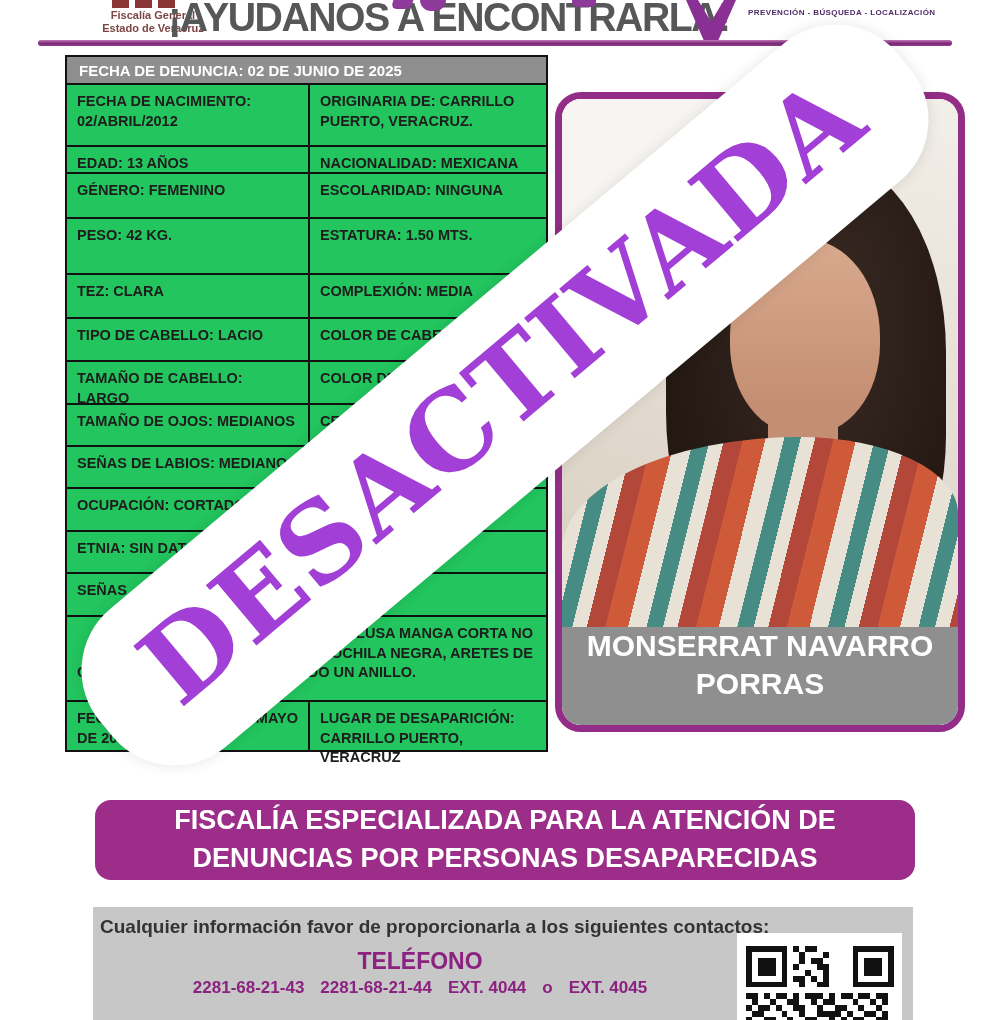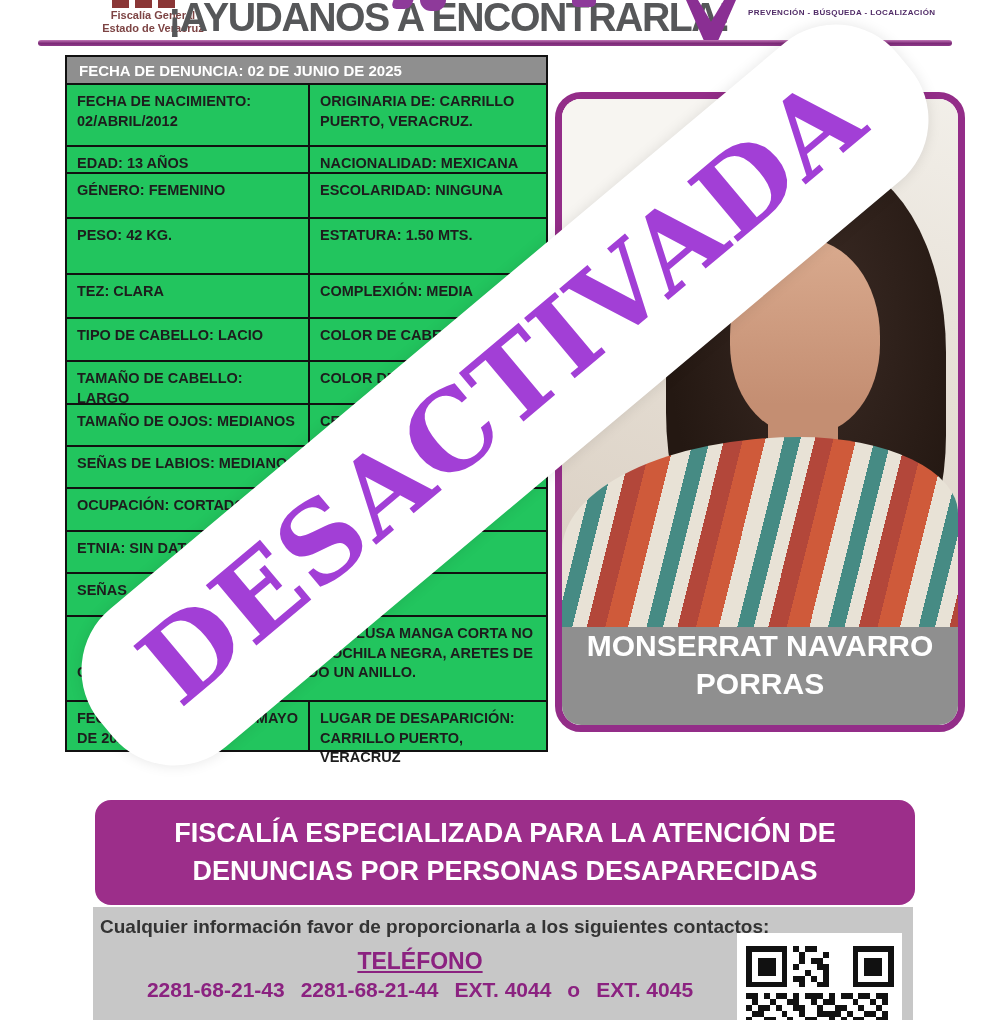--- a/index.html
+++ b/index.html
@@ -67,31 +67,31 @@
 
   
   .band{position:absolute;left:-15px;top:305px;width:1040px;height:180px;background:#ffffff;
         border-radius:80px;transform:rotate(-40deg);z-index:60;display:flex;
         align-items:center;justify-content:center;
         box-shadow:0 0 14px rgba(0,0,0,.10);}
   .band span{font-family:"DejaVu Serif", serif;font-weight:bold;font-size:108px;
              color:#a23fd6;letter-spacing:1px;transform:translateY(-6px);white-space:nowrap;}
 
   
-  .banner{position:absolute;left:95px;top:800px;width:820px;height:105px;background:#9c2e8a;
+  .banner{position:absolute;left:95px;top:800px;width:820px;height:80px;background:#9c2e8a;
           border-radius:16px;display:flex;flex-direction:column;align-items:center;
           justify-content:center;color:#fff;font-weight:bold;font-size:27px;line-height:1.4;
           text-align:center;}
   .graybox{position:absolute;left:93px;top:907px;width:820px;height:113px;background:#c7c7c7;}
   .instruction{position:absolute;left:100px;top:916px;width:730px;text-align:left;
                color:#333;font-weight:bold;font-size:19px;}
   .tel-label{position:absolute;left:95px;top:948px;width:650px;text-align:center;
-             color:#8b2280;font-weight:bold;font-size:23px;text-decoration:underline;}
+             color:#8b2280;font-weight:bold;font-size:23px;}
   .phones{position:absolute;left:95px;top:978px;width:650px;display:flex;justify-content:center;
-          gap:16px;color:#8b2280;font-weight:bold;font-size:21px;white-space:nowrap;}
+          gap:16px;color:#8b2280;font-weight:bold;font-size:17px;white-space:nowrap;}
   .qrbox{position:absolute;left:737px;top:933px;width:165px;height:120px;background:#fff;}
   .qr{position:absolute;left:9px;top:13px;width:148px;height:148px;}
 </style>
 </head>
 <body>
 
 <div class="page">
 
   <div class="fge-cut">
       <span></span>

